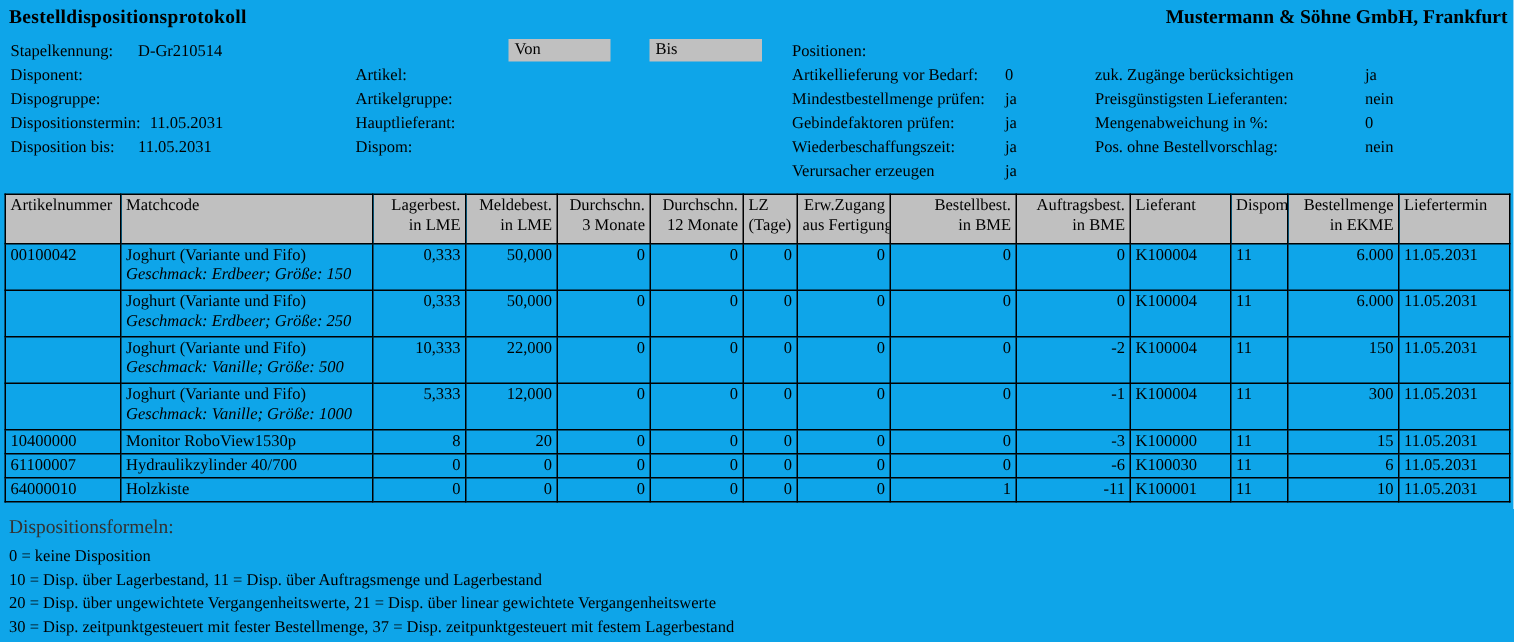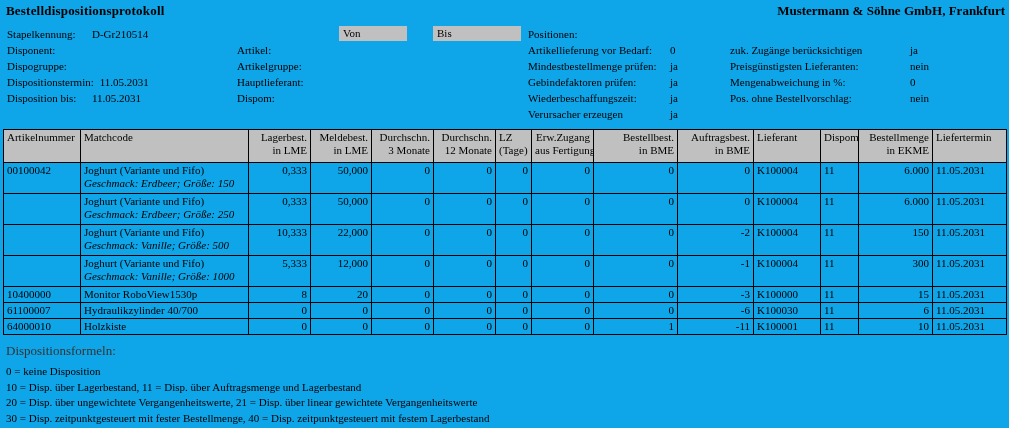--- a/index.html
+++ b/index.html
@@ -15,21 +15,21 @@
   .hrow { height:16px; line-height:16px; white-space:nowrap; }
   .hrow .lbl { display:inline-block; vertical-align:top; }
   .left-block { left:7px; top:26px; }
   .left-block .lbl { min-width:79px; padding-right:6px; }
   .mid-block { left:237px; top:42px; }
   .rangebox {
     position:absolute; top:26px; height:15px; line-height:15px;
     background:#c0c0c0; padding-left:4px; box-sizing:border-box;
   }
   .von { left:339px; width:68px; }
-  .bis { left:433px; width:88px; }
+  .bis { left:433px; width:75px; }
   .positionen { position:absolute; left:528px; top:26px; height:16px; line-height:16px; }
   .opt1 { left:528px; top:42px; }
   .opt1 .lbl { min-width:138px; padding-right:4px; }
   .opt2 { left:730px; top:42px; }
   .opt2 .lbl { min-width:176px; padding-right:4px; }
 
   table.grid {
     position:absolute; left:3px; top:129px; width:1003px;
     border-collapse:collapse; table-layout:fixed; font-size:11px;
   }
@@ -366,17 +366,17 @@
   <div class="footer">
     <div class="footer-title">Dispositionsformeln:</div>
     <div>
 
         <div class="fline">0 = keine Disposition</div>
 
         <div class="fline">10 = Disp. über Lagerbestand, 11 = Disp. über Auftragsmenge und Lagerbestand</div>
 
         <div class="fline">20 = Disp. über ungewichtete Vergangenheitswerte, 21 = Disp. über linear gewichtete Vergangenheitswerte</div>
 
-        <div class="fline">30 = Disp. zeitpunktgesteuert mit fester Bestellmenge, 40 = Disp. zeitpunktgesteuert mit festem Lagerbestand</div>
+        <div class="fline">30 = Disp. zeitpunktgesteuert mit fester Bestellmenge, 37 = Disp. zeitpunktgesteuert mit festem Lagerbestand</div>
       </div>
   </div>
 
 </div>
 
 </body></html>

